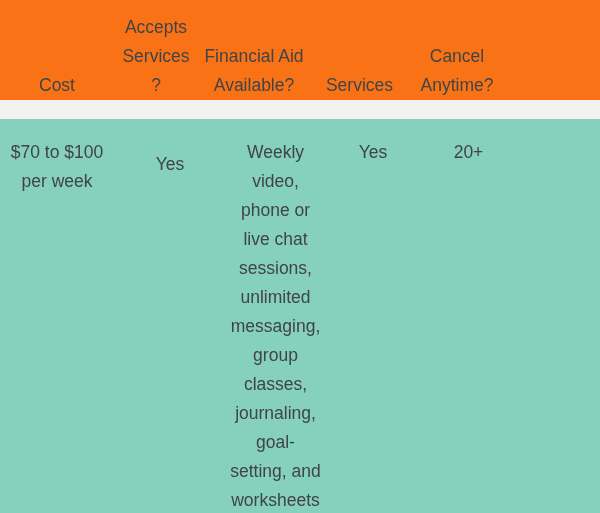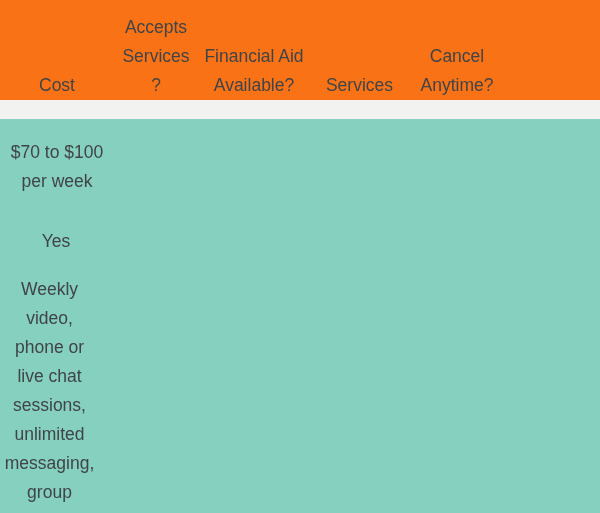--- a/index.html
+++ b/index.html
@@ -37,21 +37,20 @@
   .row-gap {
     height: 19px;
     width: 600px;
     background: #f2f2f0;
   }
 
   .data-row {
     background: #85d0bf;
     height: 394px;
     align-items: flex-start;
-    flex-direction: column;
   }
 
   .cell {
     box-sizing: border-box;
     text-align: center;
     color: #404448;
     font-size: 17.5px;
     line-height: 29px;
     font-weight: 400;
     padding: 0 4px;

